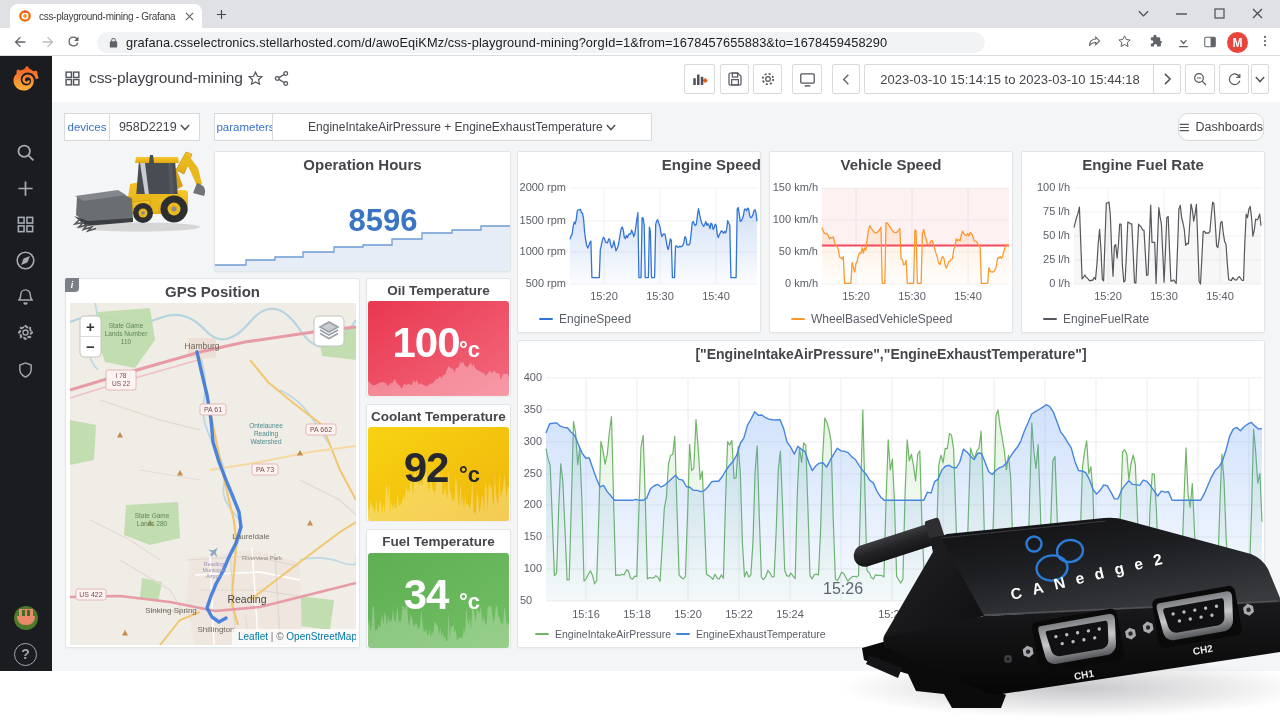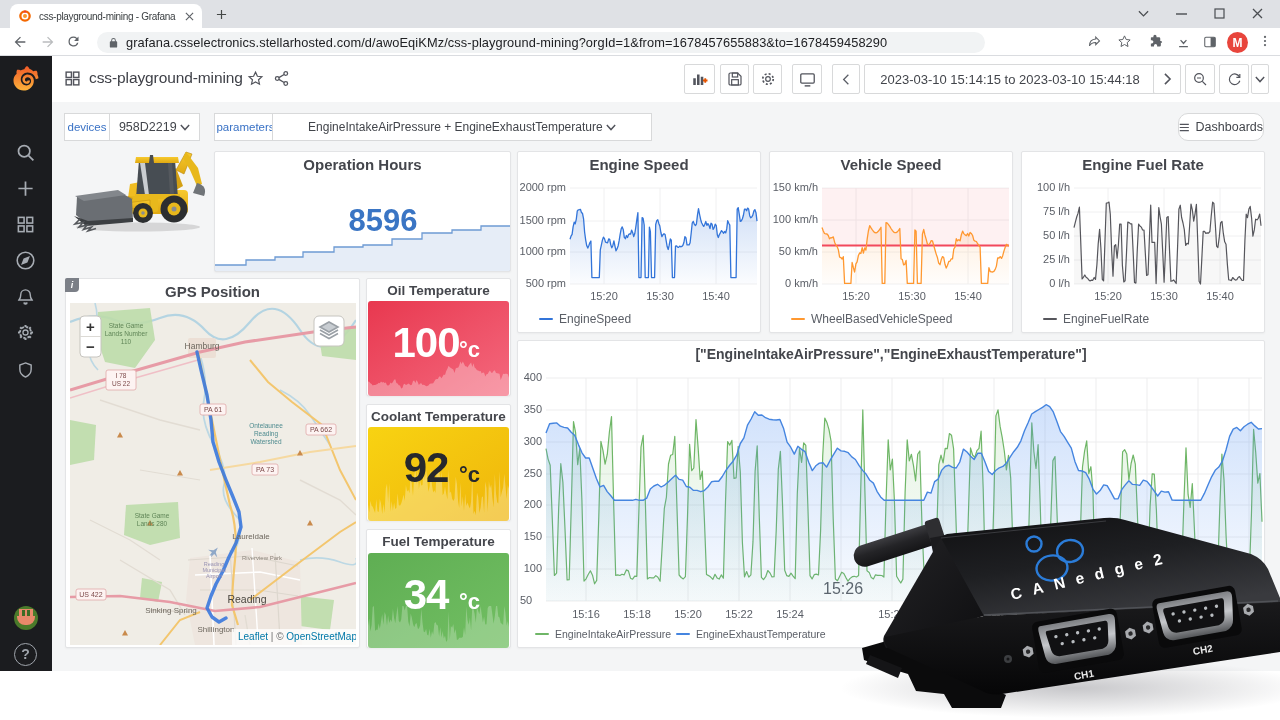--- a/index.html
+++ b/index.html
@@ -239,21 +239,21 @@
       <path d="M1 2 H13 M1 6 H13 M1 10 H13" stroke="#52545c" stroke-width="1.6"></path>
     </svg>Dashboards</div>
 <div class="panel" style="left:214px;top:151px;width:297px;height:121px"></div>
 <div class="abs" style="left:214px;top:156px;width:297px;text-align:center;font-size:15px;font-weight:700;color:#44464c">Operation Hours</div>
 <svg class="abs" style="left:215px;top:152px" width="296" height="119" viewBox="215 152 296 119">
 <path d="M214.0 271 L214.0 265.0 L246.0 265.0 L246.0 260.0 L275.0 260.0 L275.0 257.0 L303.0 257.0 L303.0 252.0 L334.0 252.0 L334.0 247.0 L363.0 247.0 L363.0 245.0 L392.0 245.0 L392.0 239.0 L422.0 239.0 L422.0 233.0 L452.0 233.0 L452.0 230.0 L481.0 230.0 L481.0 226.0 L510.0 226.0 L510.0 271 Z" fill="rgba(63,116,191,0.13)"></path>
 <path d="M214.0 265.0 L246.0 265.0 L246.0 260.0 L275.0 260.0 L275.0 257.0 L303.0 257.0 L303.0 252.0 L334.0 252.0 L334.0 247.0 L363.0 247.0 L363.0 245.0 L392.0 245.0 L392.0 239.0 L422.0 239.0 L422.0 233.0 L452.0 233.0 L452.0 230.0 L481.0 230.0 L481.0 226.0 L510.0 226.0" fill="none" stroke="#6e9bd4" stroke-width="1.3"></path>
 </svg>
 <div class="abs" style="left:214px;top:203px;width:338px;text-align:center;font-size:31px;font-weight:700;color:#3a75c4">8596</div>
 <div class="panel" style="left:517px;top:151px;width:244px;height:182px"></div>
-<div class="abs" style="left:517px;top:156px;width:244px;text-align:center;font-size:15px;font-weight:700;color:#44464c">Engine Speed</div>
+<div class="abs" style="left:517px;top:156px;width:244px;text-align:right;font-size:15px;font-weight:700;color:#44464c">Engine Speed</div>
 <div class="abs" style="left:519px;top:181px;width:47px;text-align:right;font-size:11px;color:#5a5e66;white-space:nowrap">2000 rpm</div>
 <div class="abs" style="left:519px;top:214px;width:47px;text-align:right;font-size:11px;color:#5a5e66;white-space:nowrap">1500 rpm</div>
 <div class="abs" style="left:519px;top:245px;width:47px;text-align:right;font-size:11px;color:#5a5e66;white-space:nowrap">1000 rpm</div>
 <div class="abs" style="left:519px;top:277px;width:47px;text-align:right;font-size:11px;color:#5a5e66;white-space:nowrap">500 rpm</div>
 <div class="abs" style="left:586px;top:290px;width:36px;text-align:center;font-size:11px;color:#5a5e66">15:20</div>
 <div class="abs" style="left:642px;top:290px;width:36px;text-align:center;font-size:11px;color:#5a5e66">15:30</div>
 <div class="abs" style="left:698px;top:290px;width:36px;text-align:center;font-size:11px;color:#5a5e66">15:40</div>
 <svg class="abs" style="left:518px;top:152px" width="242" height="180" viewBox="518 152 242 180">
     <line x1="570" y1="188" x2="757" y2="188" stroke="#f0f0f1" stroke-width="1"></line>
     <line x1="570" y1="221" x2="757" y2="221" stroke="#f0f0f1" stroke-width="1"></line>

